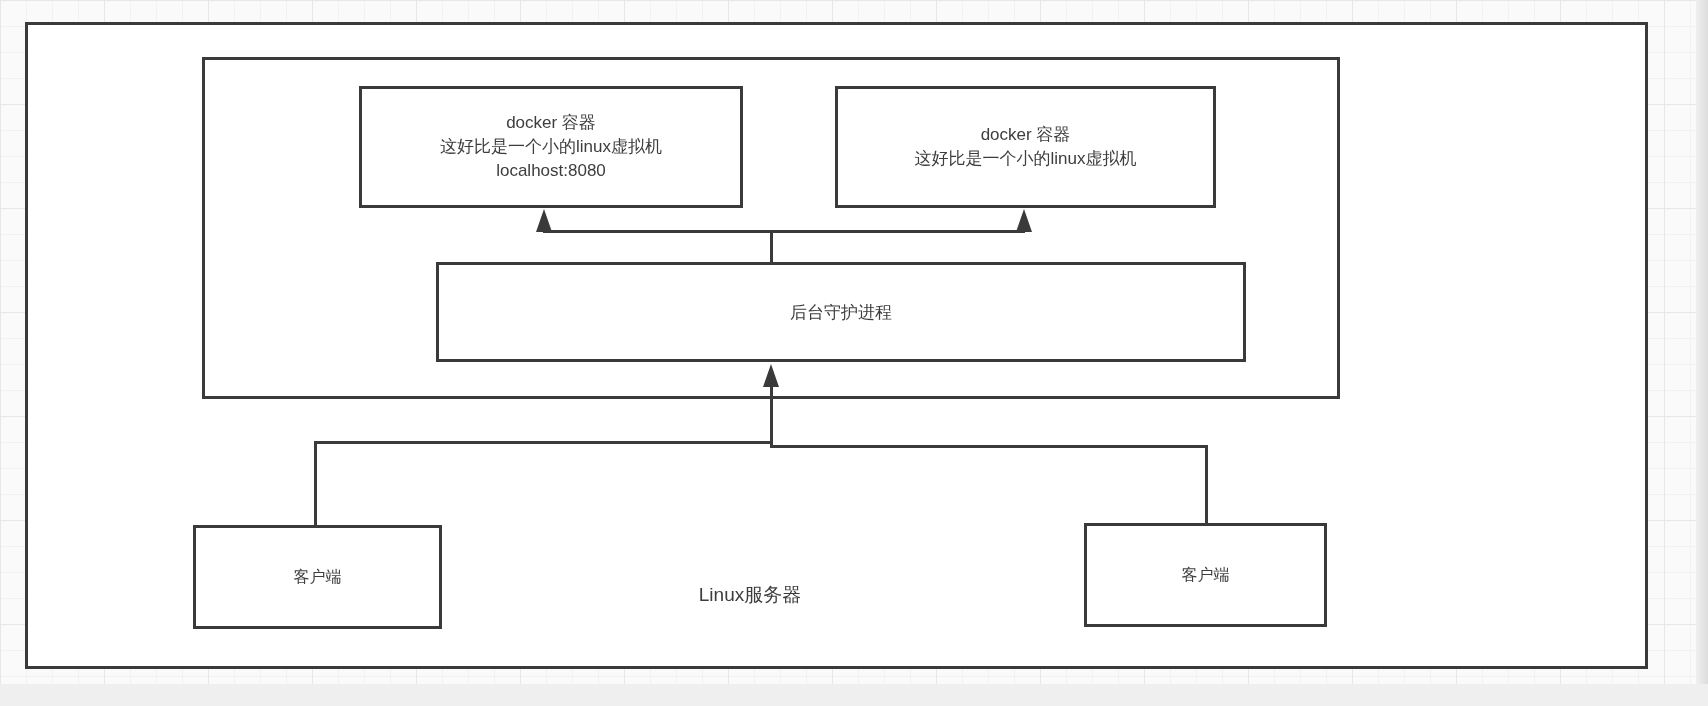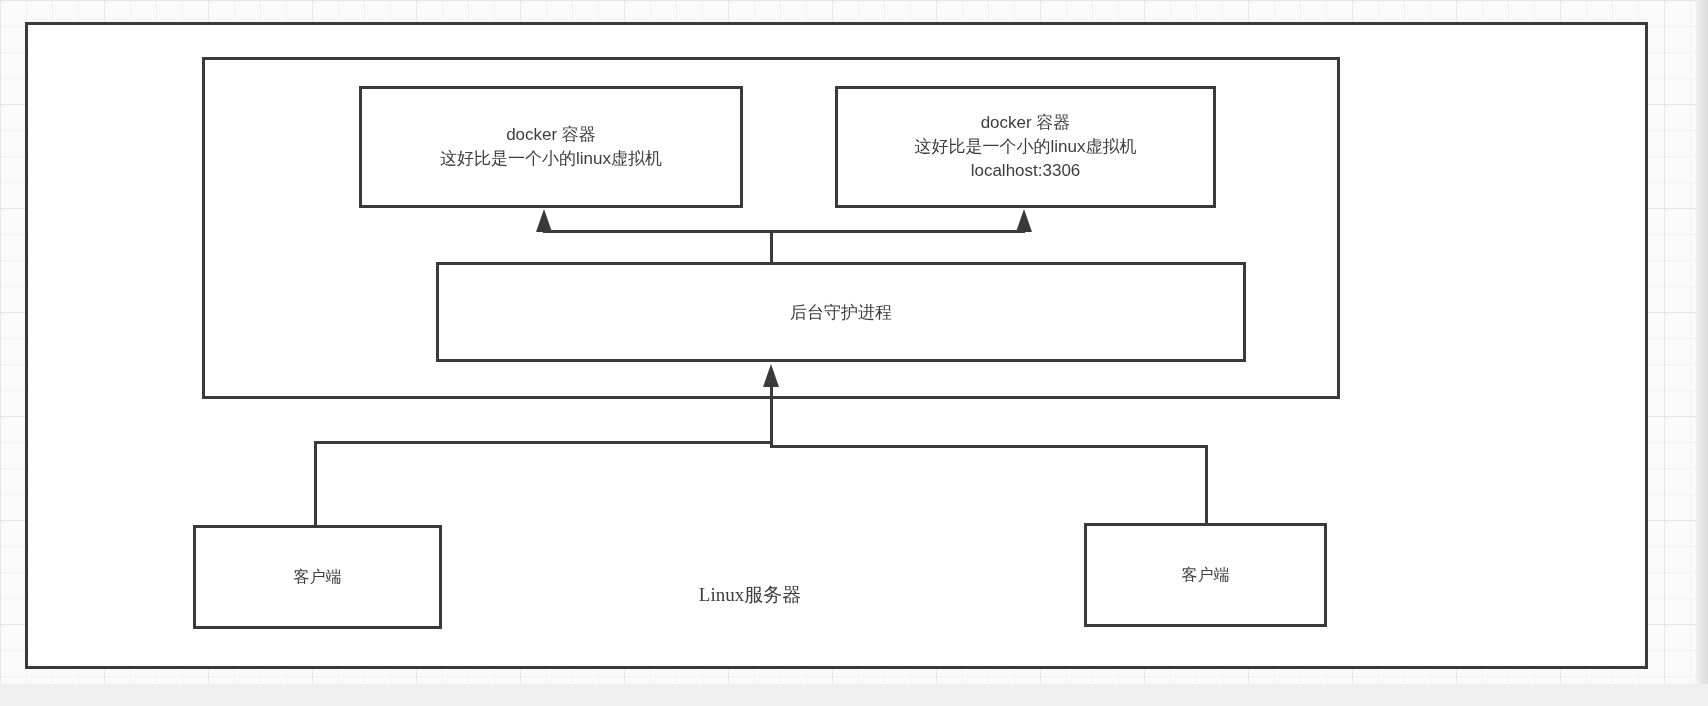--- a/index.html
+++ b/index.html
@@ -9,21 +9,21 @@
     font-family: "Liberation Sans", "DejaVu Sans", sans-serif;
     background-color: #fafafa;
     background-image:
       linear-gradient(#e7e7e7 1px, transparent 1px),
       linear-gradient(90deg, #e7e7e7 1px, transparent 1px),
       linear-gradient(#f2f2f2 1px, transparent 1px),
       linear-gradient(90deg, #f2f2f2 1px, transparent 1px);
     background-size: 104px 104px, 104px 104px, 26px 26px, 26px 26px;
     color: #3d3d3d;
   }
-  .abs { position: absolute; font-family: Liberation Serif, serif; }
+  .abs { position: absolute; }
   .node {
     position: absolute;
     background: #ffffff;
     border: 3px solid #3a3a3a;
     display: flex;
     align-items: center;
     justify-content: center;
     text-align: center;
   }
   .node .inner-text { line-height: 24px; font-size: 17px; color: #3d3d3d; }
@@ -71,28 +71,28 @@
 
 <div class="node" id="outer-box"></div>
 <div class="abs" id="server-label">Linux服务器</div>
 
 <div class="node" id="inner-box"></div>
 
 <div class="node" id="docker-left">
   <div class="inner-text">
     <div>docker 容器</div>
     <div>这好比是一个小的linux虚拟机</div>
+    <div>localhost:8080</div>
   </div>
 </div>
 
 <div class="node" id="docker-right">
   <div class="inner-text">
     <div>docker 容器</div>
     <div>这好比是一个小的linux虚拟机</div>
-    <div>localhost:3306</div>
   </div>
 </div>
 
 <div class="node" id="daemon-box">
   <span>后台守护进程</span>
 </div>
 
 <div class="node" id="client-left">
   <span>客户端</span>
 </div>

